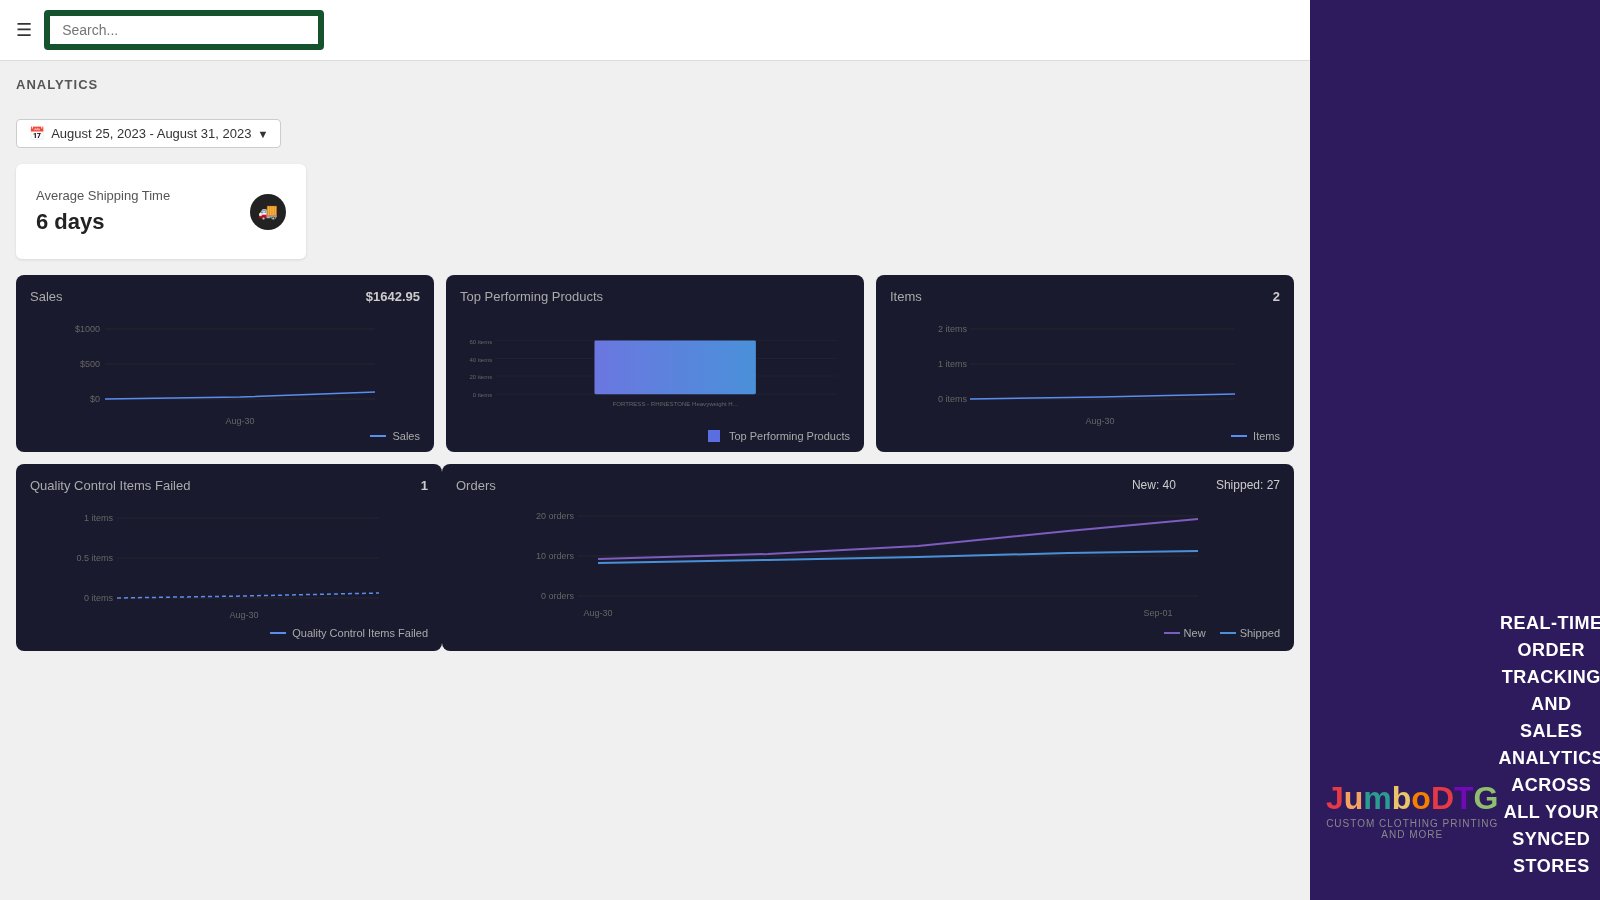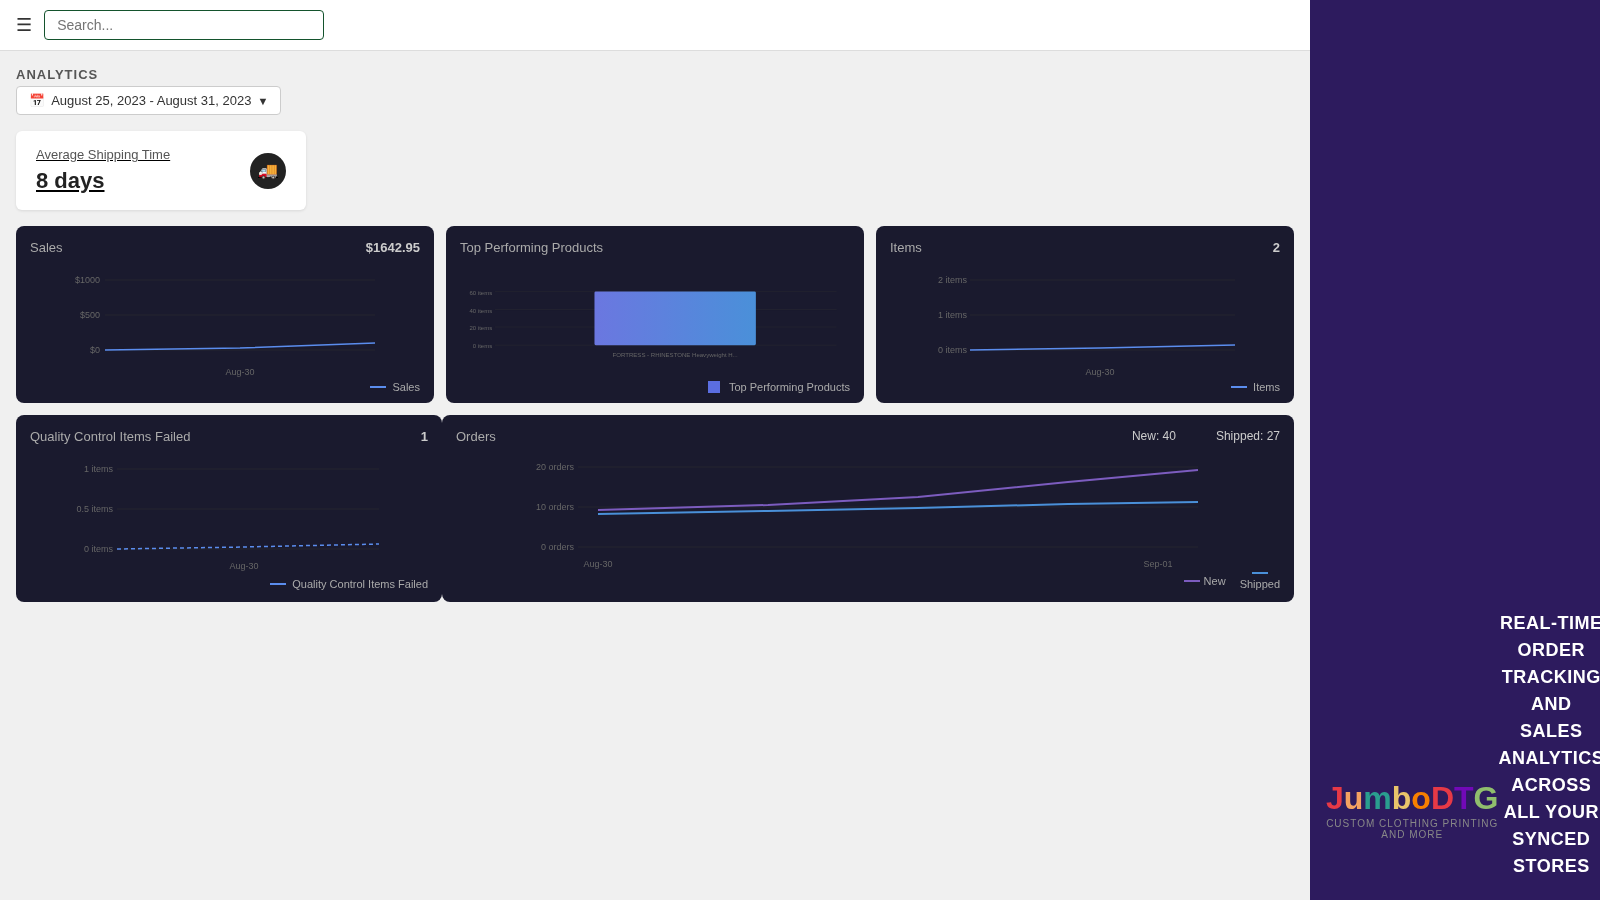--- a/index.html
+++ b/index.html
@@ -20,21 +20,21 @@
       padding: 10px 16px;
       display: flex;
       align-items: center;
       gap: 12px;
       border-bottom: 1px solid #ddd;
     }
     .menu-icon { cursor: pointer; font-size: 18px; color: #333; }
     .search-box {
       display: flex;
       align-items: center;
-      border: 1px solid #14532d;
+      border: 6px solid #14532d;
       border-radius: 4px;
       padding: 6px 12px;
       width: 280px;
       background: #fff;
     }
     .search-box input {
       border: none; outline: none; font-size: 14px; color: #666; width: 100%;
     }
     
     
@@ -43,21 +43,21 @@
       flex: 1;
       overflow-y: auto;
     }
     
     .analytics-title {
       font-size: 13px;
       font-weight: 600;
       color: #555;
       letter-spacing: 1px;
       text-transform: uppercase;
-      margin-bottom: 4px;
+      margin-bottom: 27px;
     }
     
     .date-picker {
       display: inline-flex;
       align-items: center;
       gap: 6px;
       border: 1px solid #ccc;
       border-radius: 4px;
       padding: 6px 12px;
       background: #fff;
@@ -66,28 +66,27 @@
       cursor: pointer;
       margin-bottom: 16px;
     }
     .date-picker .cal-icon { font-size: 13px; }
     .date-picker .chevron { font-size: 11px; }
     
     
     .shipping-card {
       background: #fff;
       border-radius: 6px;
-      padding: 16px 20px;
+      padding: 24px 20px;
       width: 290px;
       display: flex;
       align-items: center;
       justify-content: space-between;
       margin-bottom: 16px;
       box-shadow: 0 1px 3px rgba(0,0,0,0.1);
-      text-decoration: underline;
     }
     .shipping-card .label { font-size: 13px; color: #555; margin-bottom: 6px; }
     .shipping-card .value { font-size: 22px; font-weight: 600; color: #222; }
     .shipping-icon {
       width: 36px; height: 36px;
       background: #222;
       border-radius: 50%;
       display: flex; align-items: center; justify-content: center;
       color: #fff;
       font-size: 16px;
@@ -216,21 +215,21 @@
     <div class="date-picker">
       <span class="cal-icon">📅</span>
       <span>August 25, 2023 - August 31, 2023</span>
       <span class="chevron">▼</span>
     </div>
 
     
     <div class="shipping-card">
       <div>
         <div class="label">Average Shipping Time</div>
-        <div class="value">8 days</div>
+        <div class="value">6 days</div>
       </div>
       <div class="shipping-icon">🚚</div>
     </div>
 
     
     <div class="charts-grid">
 
       <div class="chart-card">
         <div class="chart-header">
           <span class="chart-title">Sales</span>
@@ -355,21 +354,21 @@
 
           <polyline points="80,58 250,53 400,45 550,30 680,18" fill="none" stroke="#7c5cbf" stroke-width="2"></polyline>
 
           <polyline points="80,62 250,59 400,56 550,52 680,50" fill="none" stroke="#4a90d9" stroke-width="2"></polyline>
         </svg>
         <div style="position:absolute; bottom:12px; right:14px; display:flex; gap:14px; font-size:11px; color:#aaa;">
           <div style="display:flex;align-items:center;gap:4px;">
             <span style="display:inline-block;width:16px;height:2px;background:#7c5cbf;"></span>
             <span>New</span>
           </div>
-          <div style="display:flex;align-items:center;gap:4px;flex-direction:column;">
+          <div style="display:flex;align-items:center;gap:4px;">
             <span style="display:inline-block;width:16px;height:2px;background:#4a90d9;"></span>
             <span>Shipped</span>
           </div>
         </div>
       </div>
     </div>
   </div>
 </div>
 
 <div class="sidebar">

